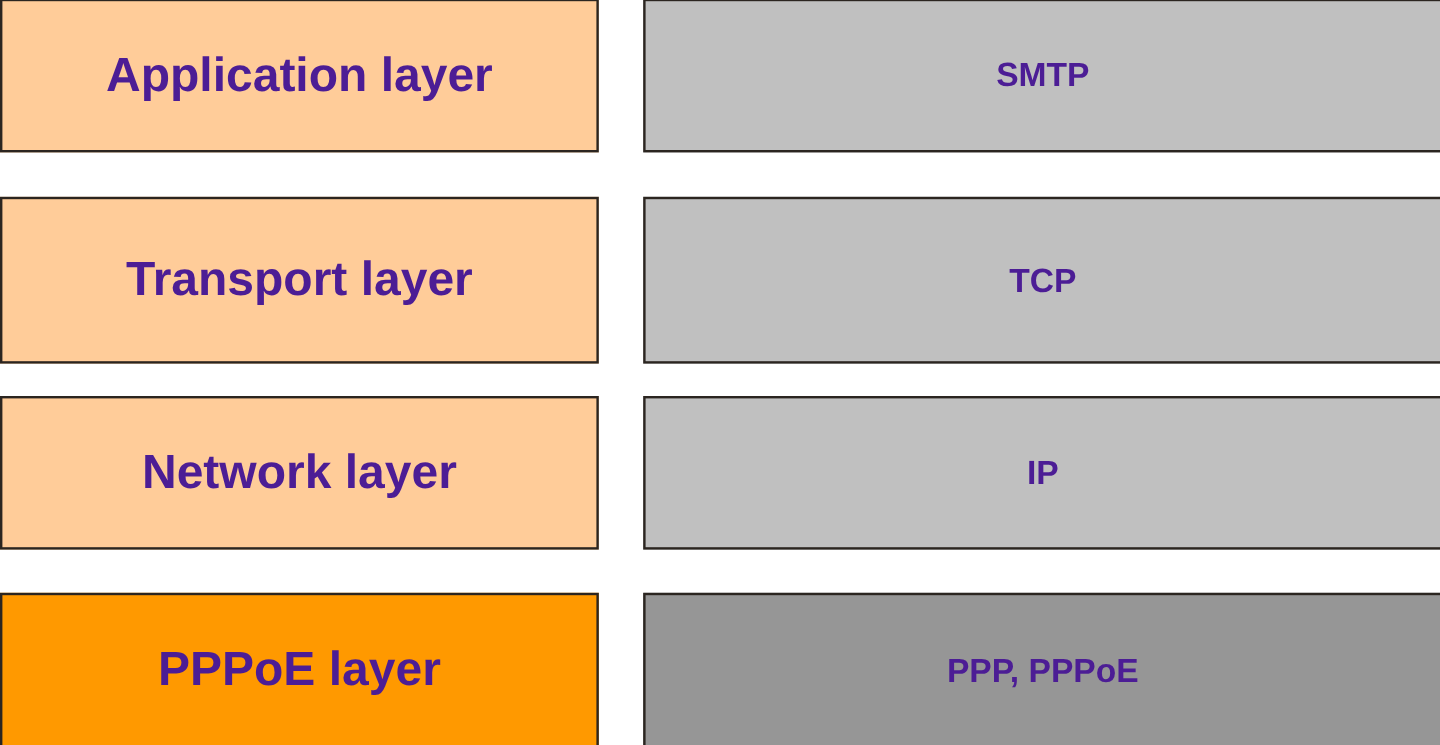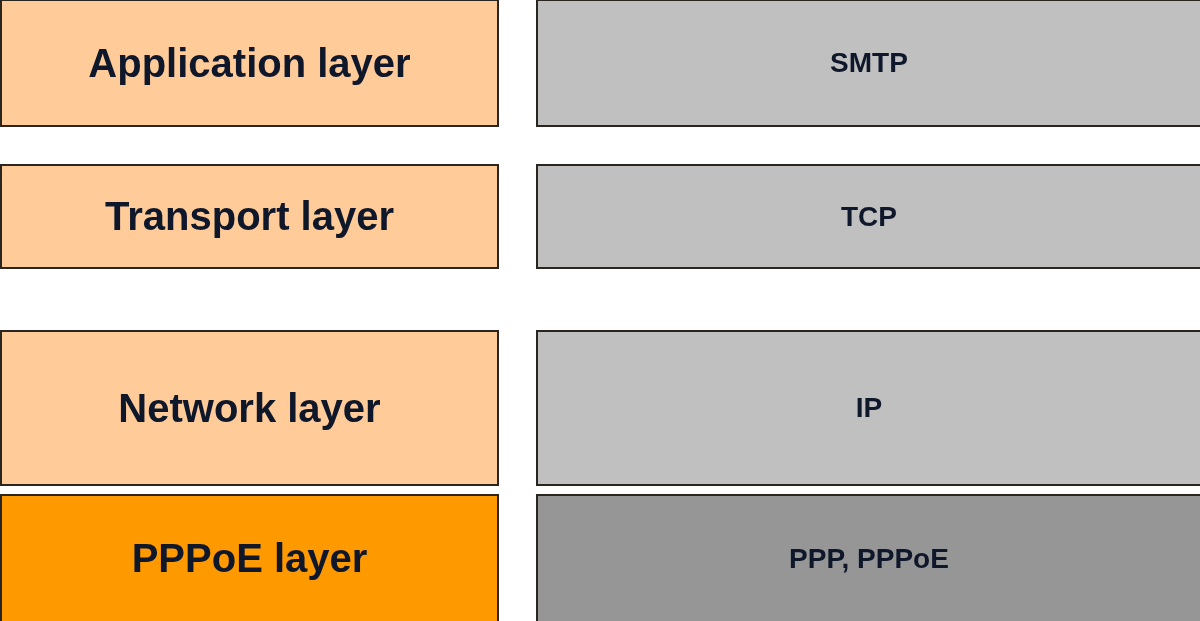--- a/index.html
+++ b/index.html
@@ -1,25 +1,25 @@
 <!DOCTYPE html>
 <html><head>
 <meta charset="utf-8">
 <style>
   html, body { margin: 0; padding: 0; background: #ffffff; }
   body { width: 1200px; height: 621px; position: relative; overflow: hidden;
          font-family: "Liberation Sans", "DejaVu Sans", sans-serif; }
   .box { position: absolute; box-sizing: border-box; border: 2px solid #2b2520;
          display: flex; align-items: center; justify-content: center;
-         color: #0f172a; font-weight: bold; }
+         color: #4c1d95; font-weight: bold; }
   .left { left: 0; width: 499px; font-size: 40px; }
   .right { left: 536px; width: 666px; font-size: 28px; }
   .row1 { top: -1px; height: 128px; }
-  .row2 { top: 164px; height: 105px; }
-  .row3 { top: 330px; height: 156px; }
+  .row2 { top: 164px; height: 139px; }
+  .row3 { top: 330px; height: 128px; }
   .row4 { top: 494px; height: 129px; }
   .light-orange { background: #ffcc99; }
   .orange { background: #ff9900; }
   .light-gray { background: #c0c0c0; }
   .gray { background: #969696; }
 </style>
 </head>
 <body>
 
 <div>

